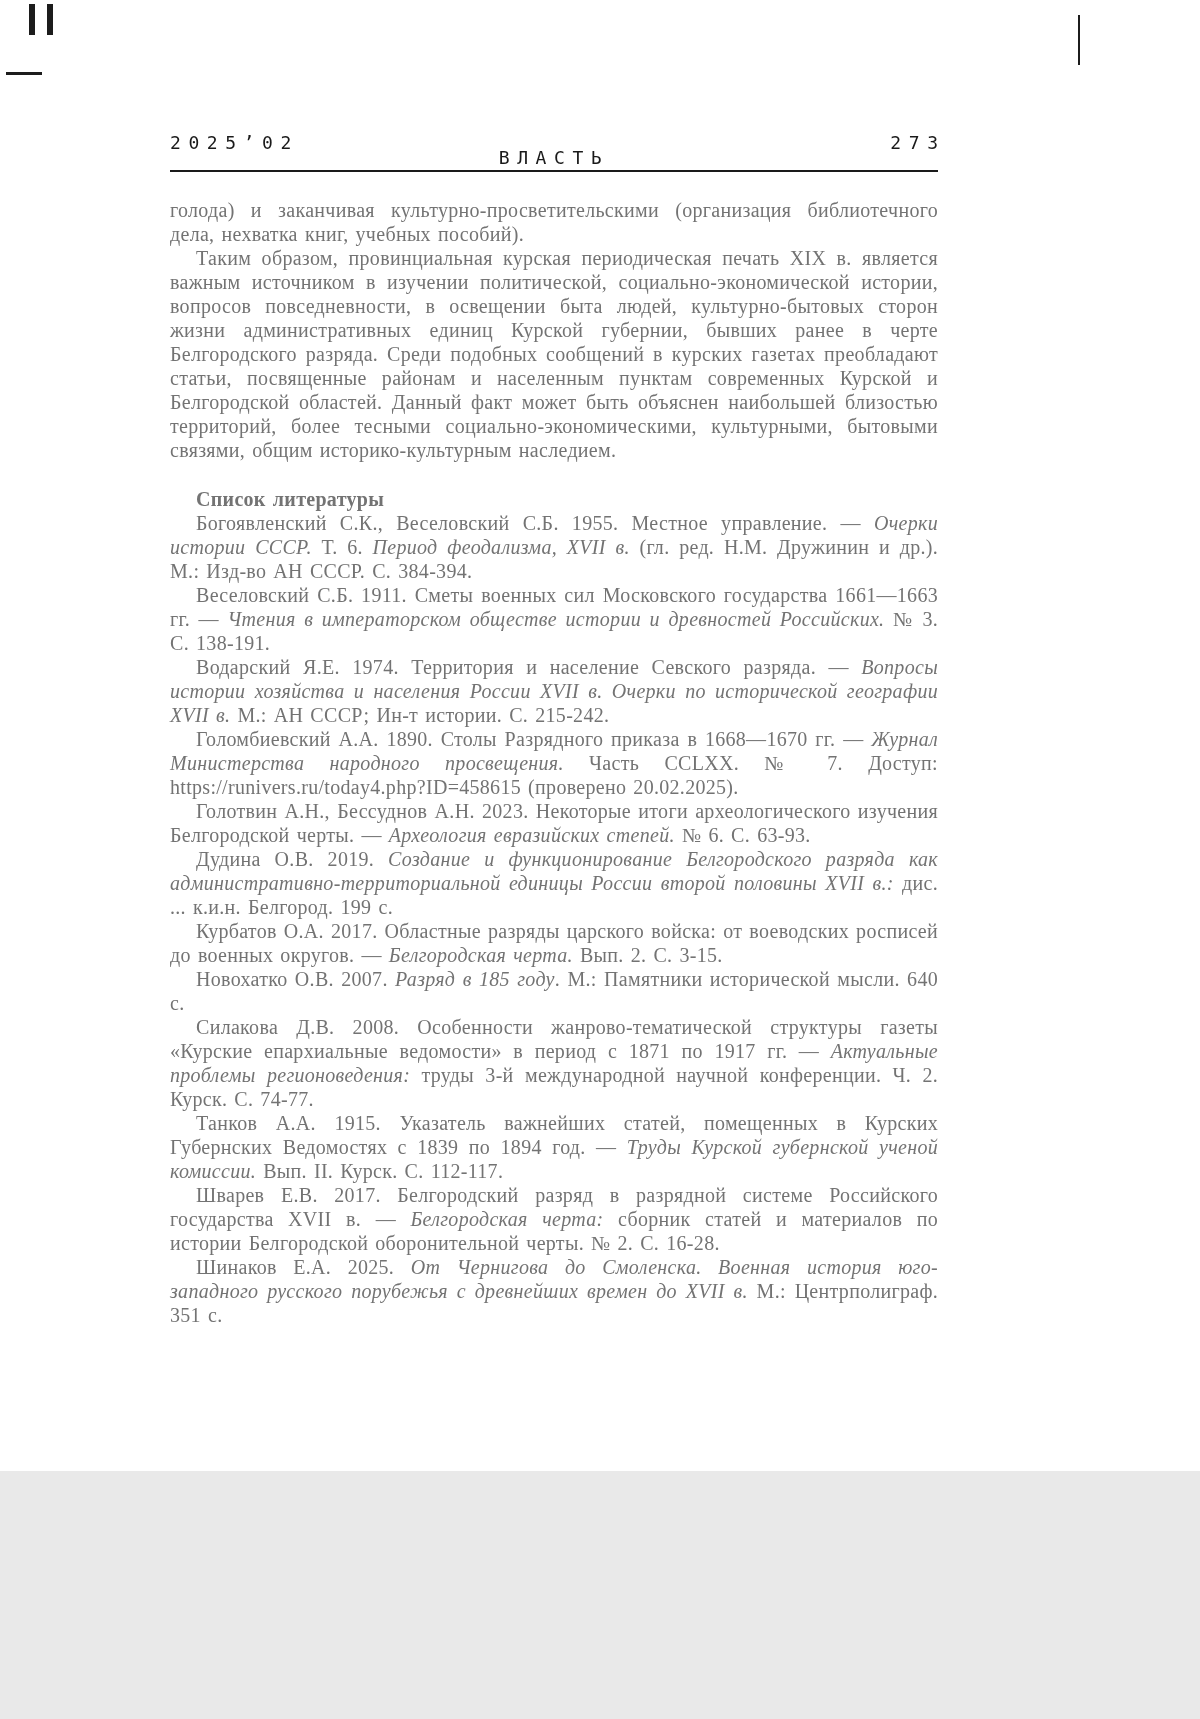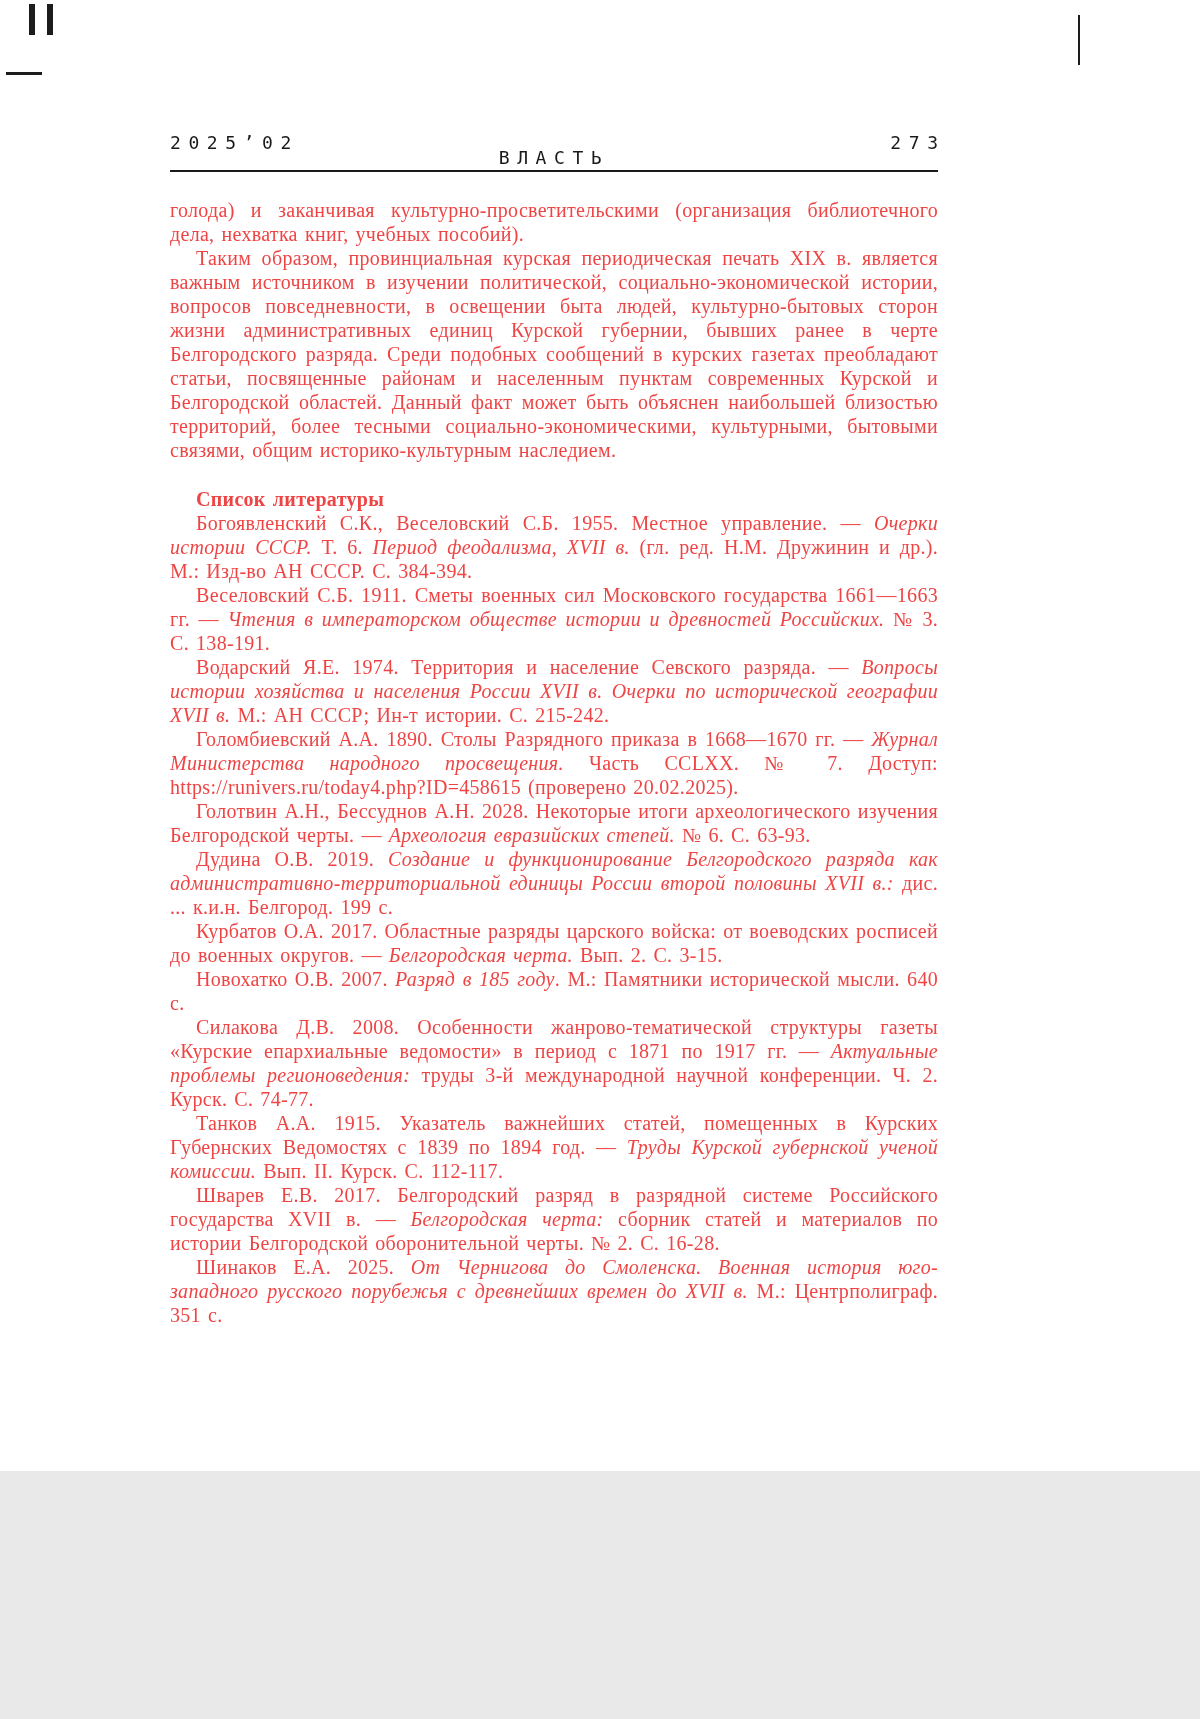--- a/index.html
+++ b/index.html
@@ -32,21 +32,21 @@
   .rule{height:2px;background:#1a1a1a;margin-top:8px;}
   
   .text{
     margin-top:26px;
     font-family:"Liberation Serif","DejaVu Serif",serif;
     font-size:20px;
     line-height:24px;
     text-align:justify;
     letter-spacing:0.015em;
     word-spacing:0.09em;
-    color:#ef4444;
+    color:#737373;
   }
   .text p{margin:0;padding:0;}
   .indent{text-indent:26px;}
   .no-indent{text-indent:0;}
   .refs-heading{
     font-weight:bold;
     text-indent:26px;
     margin-top:25px !important;
   }
   .ref{text-indent:26px;}
@@ -80,21 +80,21 @@
       <p class="no-indent">голода) и заканчивая культурно-просветительскими (организация библиотечного дела, нехватка книг, учебных пособий).</p>
       <p class="indent">Таким образом, провинциальная курская периодическая печать XIX в. является важным источником в изучении политической, социально-экономической истории, вопросов повседневности, в освещении быта людей, культурно-бытовых сторон жизни административных единиц Курской губернии, бывших ранее в черте Белгородского разряда. Среди подобных сообщений в курских газетах преобладают статьи, посвященные районам и населенным пунктам современных Курской и Белгородской областей. Данный факт может быть объяснен наибольшей близостью территорий, более тесными социально-экономическими, культурными, бытовыми связями, общим историко-культурным наследием.</p>
 
       <p class="refs-heading">Список литературы</p>
 
       <div id="references-list">
           <p class="ref"><span class="">Богоявленский С.К., Веселовский С.Б. 1955. Местное управление. — </span><span class="it">Очерки истории СССР.</span><span class=""> Т. 6. </span><span class="it">Период феодализма, XVII в.</span><span class=""> (гл. ред. Н.М. Дружинин и др.). М.: Изд-во АН СССР. С. 384-394.</span></p>
           <p class="ref"><span class="">Веселовский С.Б. 1911. Сметы военных сил Московского государства 1661—1663 гг. — </span><span class="it">Чтения в императорском обществе истории и древностей Российских.</span><span class=""> № 3. С. 138-191.</span></p>
           <p class="ref"><span class="">Водарский Я.Е. 1974. Территория и население Севского разряда. — </span><span class="it">Вопросы истории хозяйства и населения России XVII в. Очерки по исторической географии XVII в.</span><span class=""> М.: АН СССР; Ин-т истории. С. 215-242.</span></p>
           <p class="ref"><span class="">Голомбиевский А.А. 1890. Столы Разрядного приказа в 1668—1670 гг. — </span><span class="it">Журнал Министерства народного просвещения.</span><span class=""> Часть CCLXX. № 7. Доступ: https://runivers.ru/today4.php?ID=458615 (проверено 20.02.2025).</span></p>
-          <p class="ref"><span class="">Голотвин А.Н., Бессуднов А.Н. 2028. Некоторые итоги археологического изучения Белгородской черты. — </span><span class="it">Археология евразийских степей.</span><span class=""> № 6. С. 63-93.</span></p>
+          <p class="ref"><span class="">Голотвин А.Н., Бессуднов А.Н. 2023. Некоторые итоги археологического изучения Белгородской черты. — </span><span class="it">Археология евразийских степей.</span><span class=""> № 6. С. 63-93.</span></p>
           <p class="ref"><span class="">Дудина О.В. 2019. </span><span class="it">Создание и функционирование Белгородского разряда как административно-территориальной единицы России второй половины XVII в.:</span><span class=""> дис. ... к.и.н. Белгород. 199 с.</span></p>
           <p class="ref"><span class="">Курбатов О.А. 2017. Областные разряды царского войска: от воеводских росписей до военных округов. — </span><span class="it">Белгородская черта.</span><span class=""> Вып. 2. С. 3-15.</span></p>
           <p class="ref"><span class="">Новохатко О.В. 2007. </span><span class="it">Разряд в 185 году</span><span class="">. М.: Памятники исторической мысли. 640 с.</span></p>
           <p class="ref"><span class="">Силакова Д.В. 2008. Особенности жанрово-тематической структуры газеты «Курские епархиальные ведомости» в период с 1871 по 1917 гг. — </span><span class="it">Актуальные проблемы регионоведения:</span><span class=""> труды 3-й международной научной конференции. Ч. 2. Курск. С. 74-77.</span></p>
           <p class="ref"><span class="">Танков А.А. 1915. Указатель важнейших статей, помещенных в Курских Губернских Ведомостях с 1839 по 1894 год. — </span><span class="it">Труды Курской губернской ученой комиссии.</span><span class=""> Вып. II. Курск. С. 112-117.</span></p>
           <p class="ref"><span class="">Шварев Е.В. 2017. Белгородский разряд в разрядной системе Российского государства XVII в. — </span><span class="it">Белгородская черта:</span><span class=""> сборник статей и материалов по истории Белгородской оборонительной черты. № 2. С. 16-28.</span></p>
           <p class="ref"><span class="">Шинаков Е.А. 2025. </span><span class="it">От Чернигова до Смоленска. Военная история юго-западного русского порубежья с древнейших времен до XVII в.</span><span class=""> М.: Центрполиграф. 351 с.</span></p>
         </div>
     </div>
 

